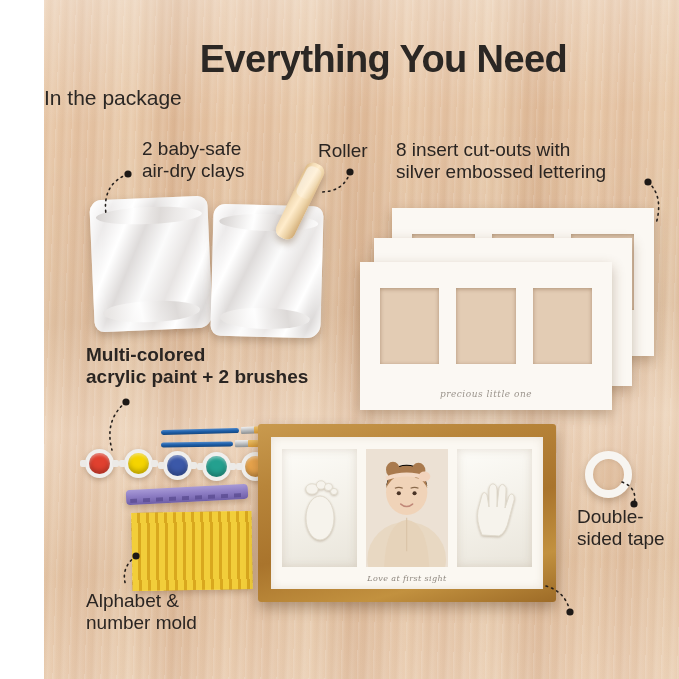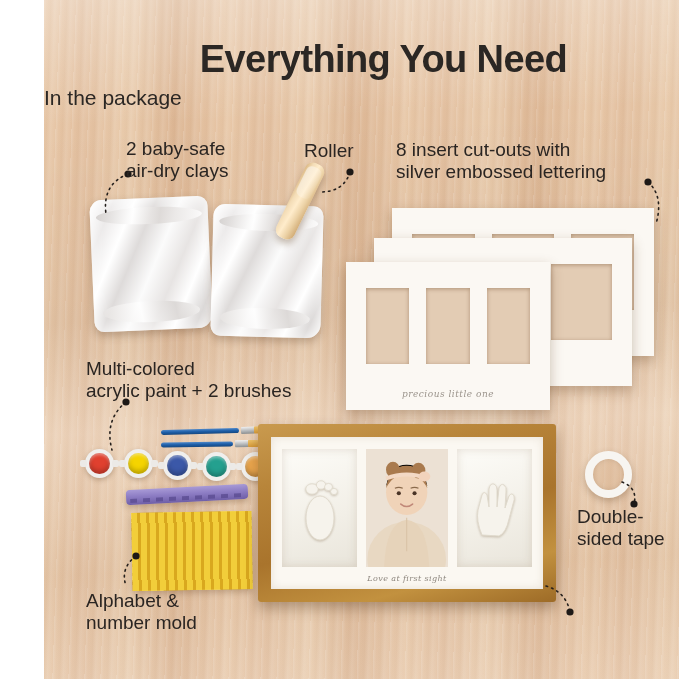--- a/index.html
+++ b/index.html
@@ -52,24 +52,24 @@
   }
 
   
   .label {
     position: absolute;
     color: #2a2522;
     font-size: 19px;
     line-height: 1.18;
     white-space: pre-line;
   }
-  .lbl-clays      { left: 82px;  top: 138px; }
-  .lbl-roller     { left: 260px; top: 140px; }
+  .lbl-clays      { left: 98px;  top: 138px; }
+  .lbl-roller     { left: 274px; top: 140px; }
   .lbl-inserts    { left: 352px; top: 139px; }
-  .lbl-paint      { left: 42px;  top: 358px; }
+  .lbl-paint      { left: 42px;  top: 344px; font-weight: bold; }
   .lbl-alphabet   { left: 42px;  top: 590px; }
   .lbl-tape       { left: 533px; top: 506px; }
   .lbl-photoframe { left: 533px; top: 592px; }
 
   
   .leader { position: absolute; overflow: visible; pointer-events: none; }
   .leader path {
     fill: none;
     stroke: #241f1c;
     stroke-width: 1.6;
@@ -146,21 +146,21 @@
     position: absolute;
     left: 0; right: 0;
     bottom: 11px;
     text-align: center;
     font-size: 9px;
     color: #9b948c;
     font-family: "DejaVu Serif", serif;
     font-style: italic;
     letter-spacing: 0.5px;
   }
-  #mat-1 { left: 302px; top: 262px; width: 204px; height: 148px; }
+  #mat-1 { left: 316px; top: 262px; width: 252px; height: 148px; }
   #mat-2 { left: 330px; top: 238px; width: 258px; height: 148px; }
   #mat-3 { left: 348px; top: 208px; width: 262px; height: 148px; }
 
   
   .pot {
     position: absolute;
     width: 29px; height: 29px;
     border-radius: 50%;
     background: #f0efed;
     box-shadow: 0 2px 5px rgba(95,62,32,0.32);

